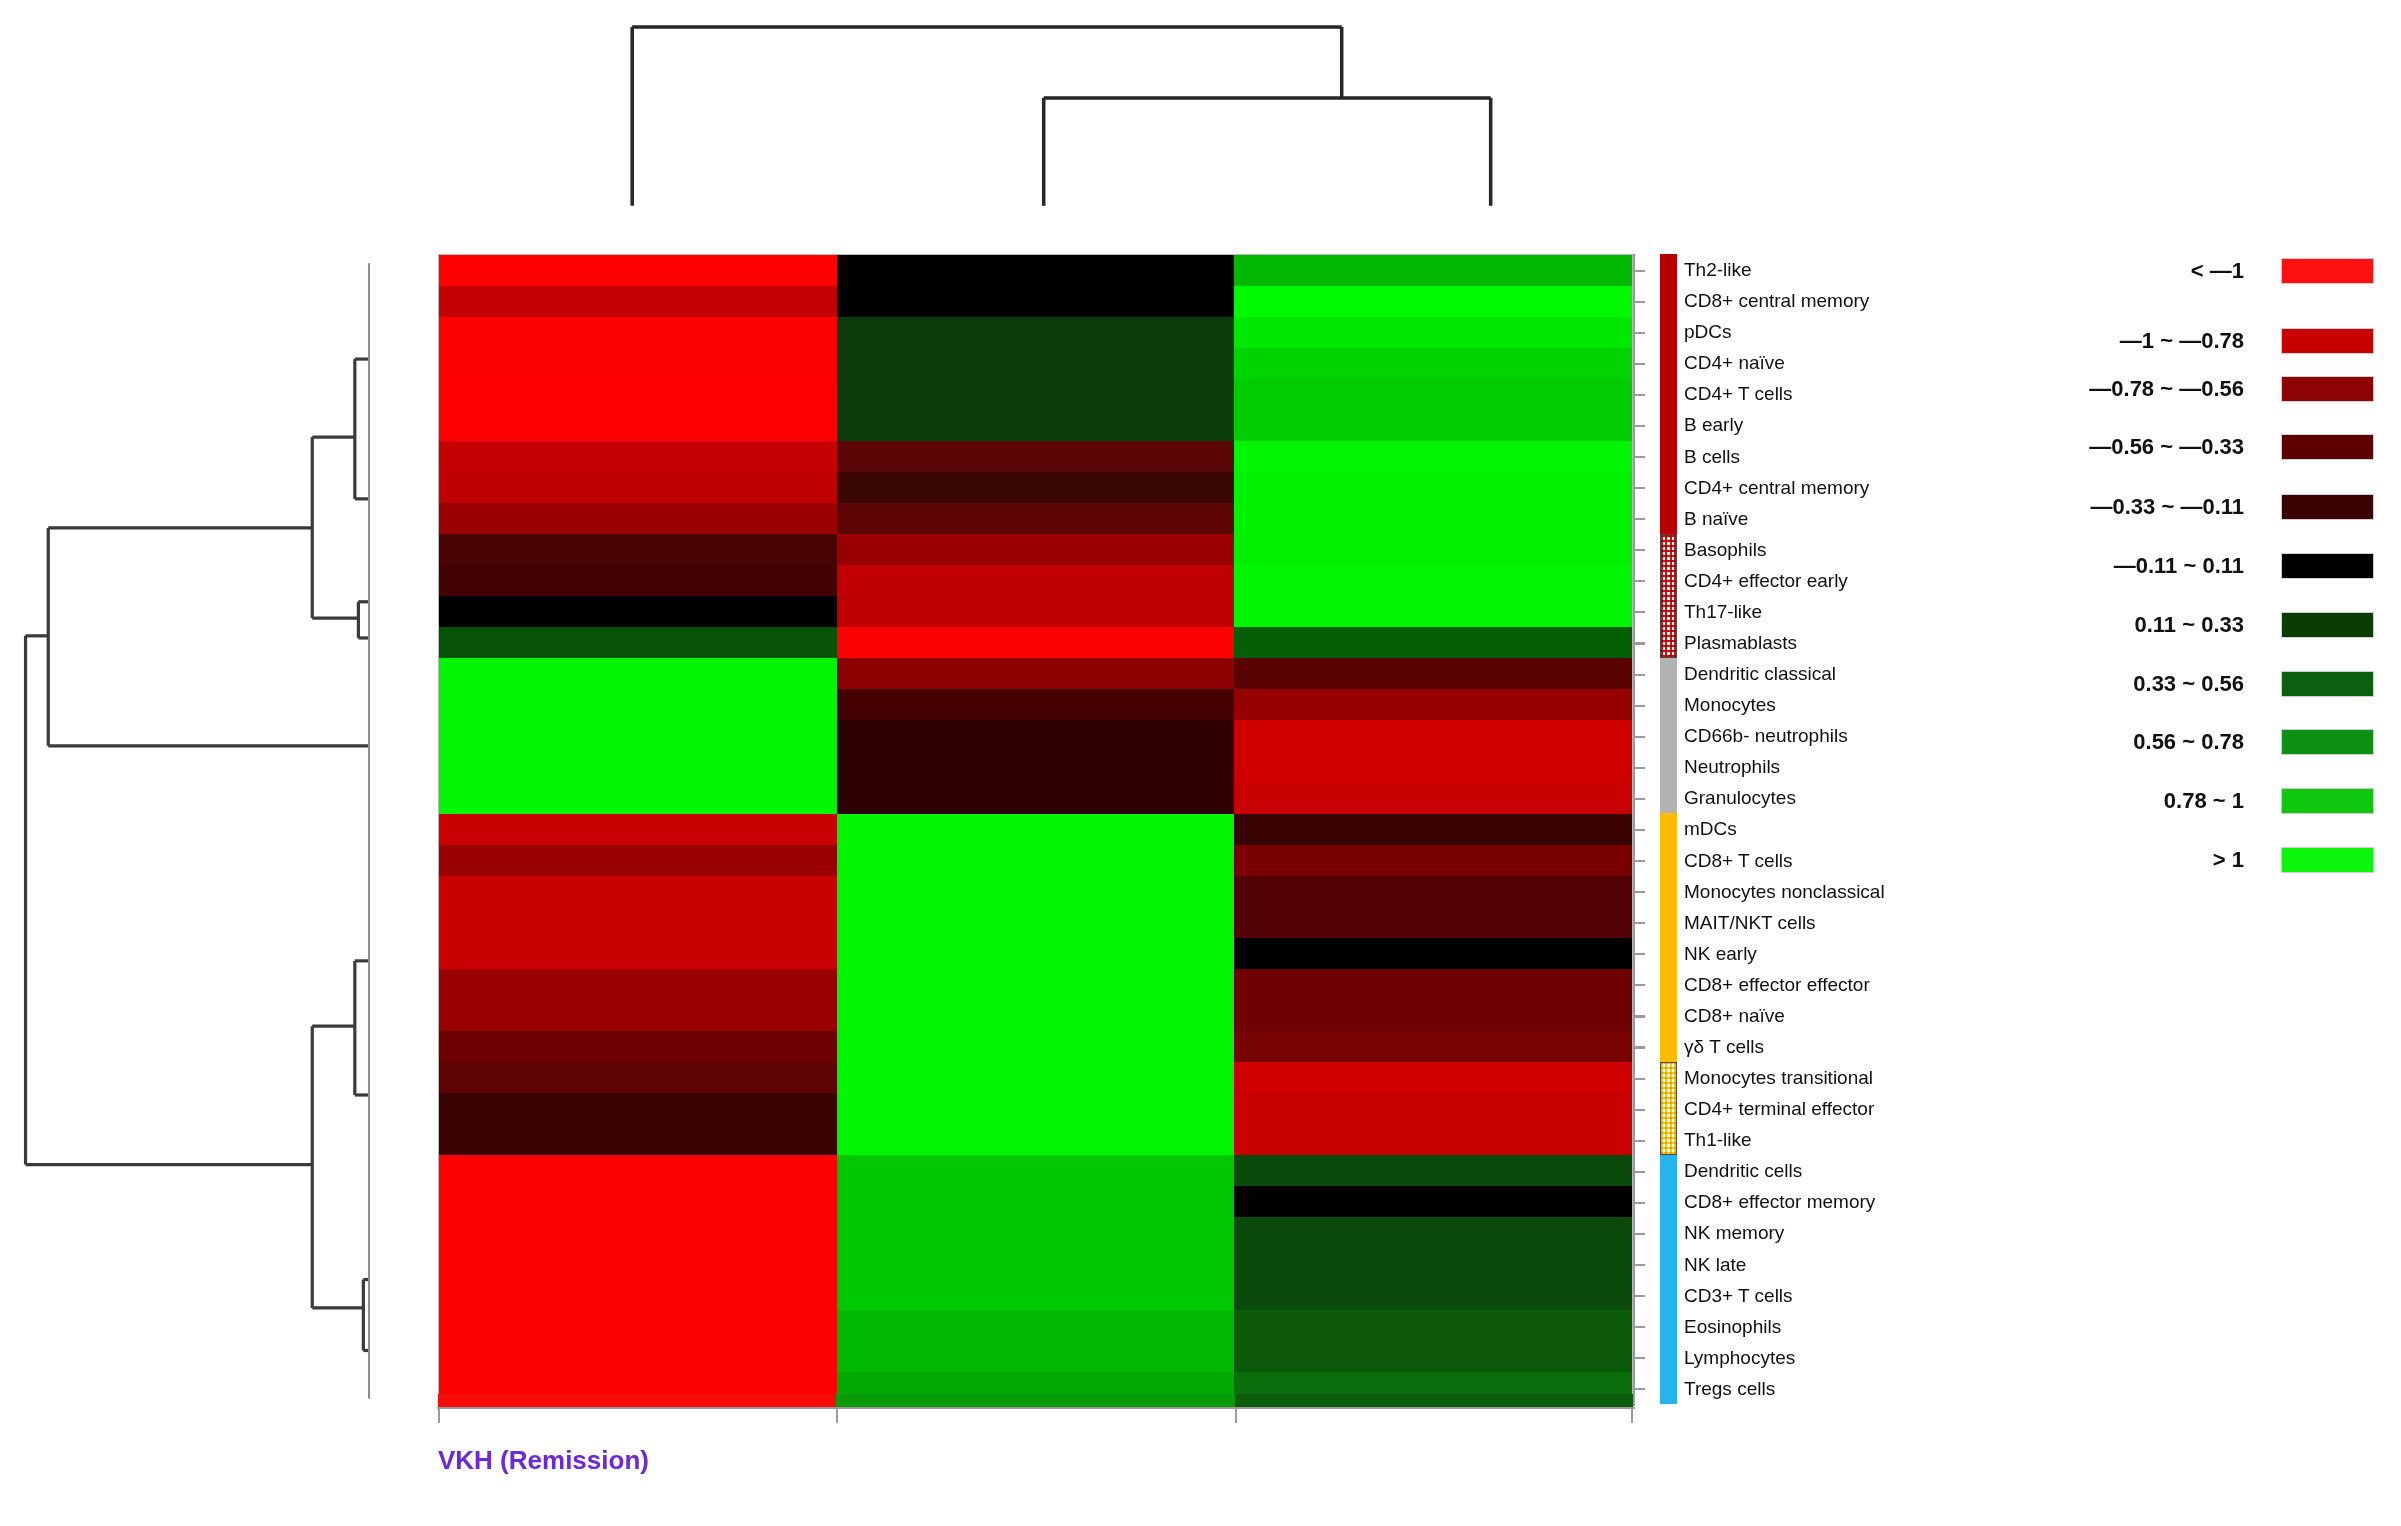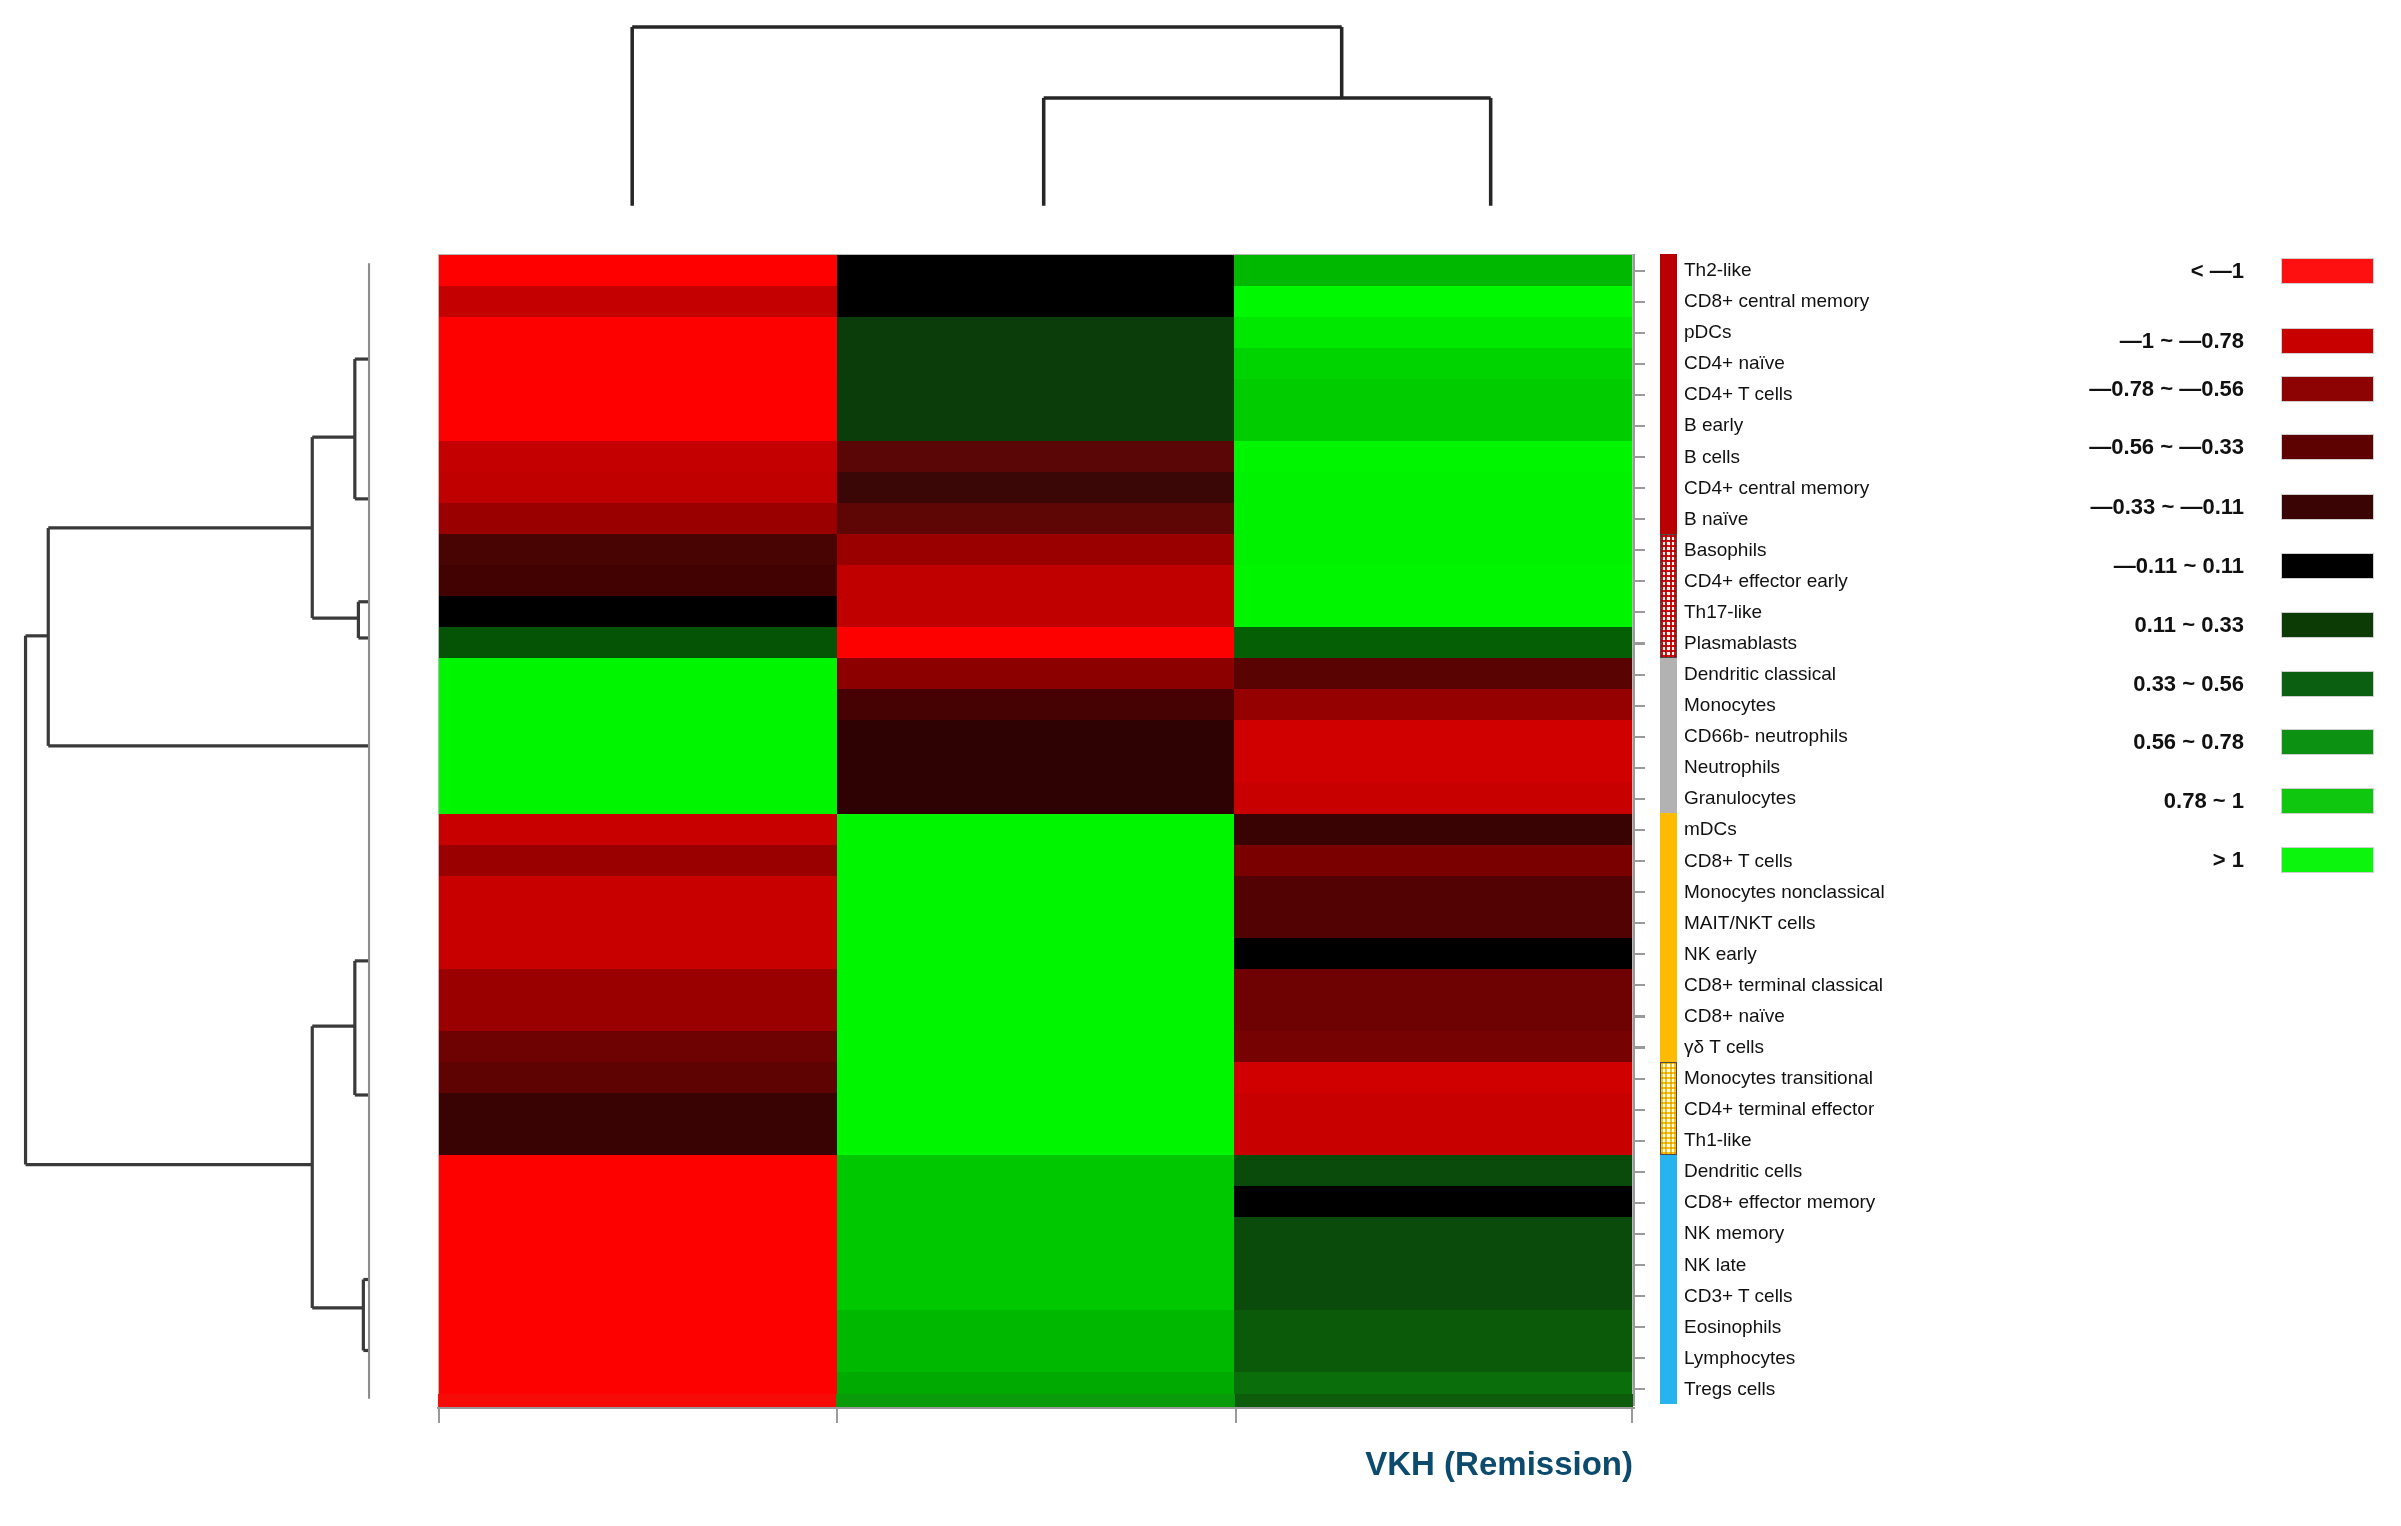--- a/index.html
+++ b/index.html
@@ -45,22 +45,22 @@
   .rlabel{flex:1 1 0;display:flex;align-items:center;
           font-size:19px;color:#111;line-height:1;white-space:nowrap;}
 
   
   #col-colorbar{left:438px;top:1394px;width:1195px;height:12.8px;display:flex;}
   #col-colorbar div{flex:1 1 0;}
   #col-axis-line{left:437px;top:1407px;width:1198px;height:2.1px;background:#9a9a9a;}
   #col-ticks{left:438px;top:1407px;width:1195px;height:15.6px;}
   #col-ticks i{position:absolute;top:0;width:2.1px;height:15.6px;background:#9a9a9a;}
   #col-labels{left:438px;top:1445px;width:1195px;height:43px;display:flex;}
-  #col-labels .clabel{flex:1 1 0;text-align:right;font-size:33px;
-                      font-weight:bold;color:#0c4a6e;}
+  #col-labels .clabel{flex:1 1 0;text-align:left;font-size:26px;
+                      font-weight:bold;color:#6d28d9;}
 
   
   #legend{left:1946px;top:254px;width:440px;height:667px;}
   .leg-row{position:absolute;left:0;width:440px;height:33px;
            display:flex;align-items:center;}
   .leg-text{width:298px;text-align:right;font-size:22px;font-weight:bold;
             color:#111;white-space:nowrap;padding-right:0;}
   .leg-sw{width:91px;height:24px;margin-left:37px;border:0.7px solid #cfcfcf;}
 </style>
 </head>
@@ -379,21 +379,21 @@
     <div class="rlabel">Dendritic classical</div>
     <div class="rlabel">Monocytes</div>
     <div class="rlabel">CD66b- neutrophils</div>
     <div class="rlabel">Neutrophils</div>
     <div class="rlabel">Granulocytes</div>
     <div class="rlabel">mDCs</div>
     <div class="rlabel">CD8+ T cells</div>
     <div class="rlabel">Monocytes nonclassical</div>
     <div class="rlabel">MAIT/NKT cells</div>
     <div class="rlabel">NK early</div>
-    <div class="rlabel">CD8+ terminal classical</div>
+    <div class="rlabel">CD8+ effector effector</div>
     <div class="rlabel">CD8+ naïve</div>
     <div class="rlabel">γδ T cells</div>
     <div class="rlabel">Monocytes transitional</div>
     <div class="rlabel">CD4+ terminal effector</div>
     <div class="rlabel">Th1-like</div>
     <div class="rlabel">Dendritic cells</div>
     <div class="rlabel">CD8+ effector memory</div>
     <div class="rlabel">NK memory</div>
     <div class="rlabel">NK late</div>
     <div class="rlabel">CD3+ T cells</div>

